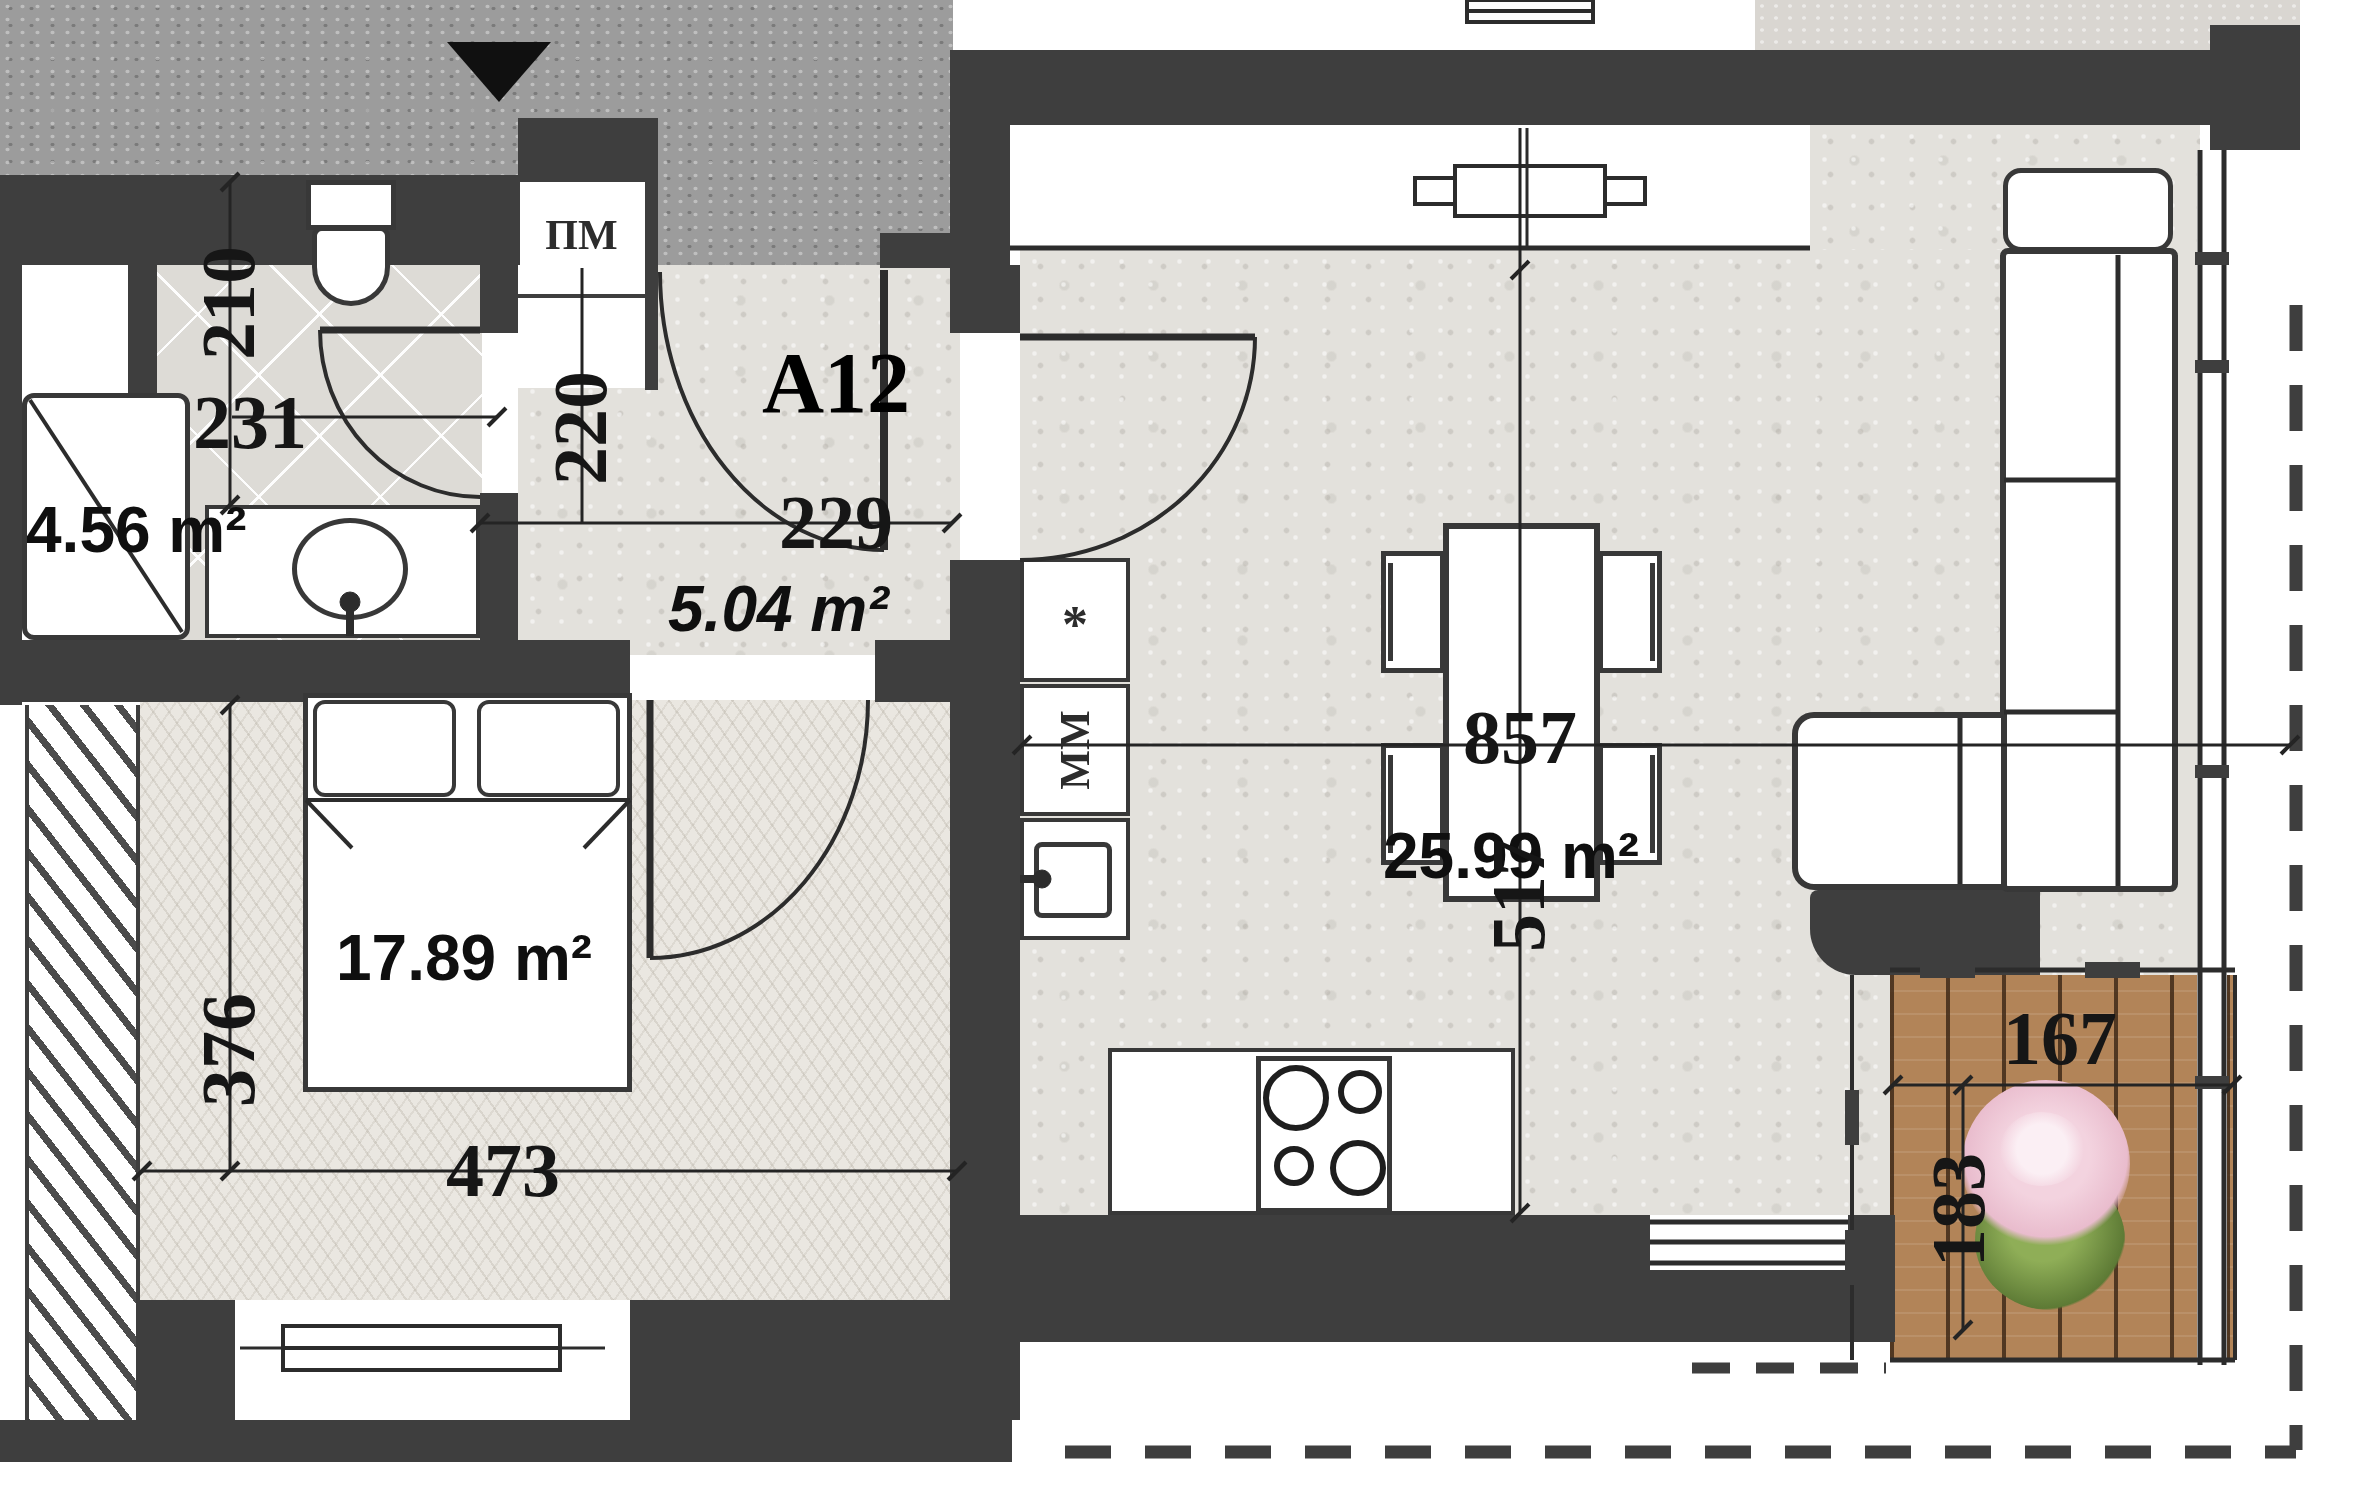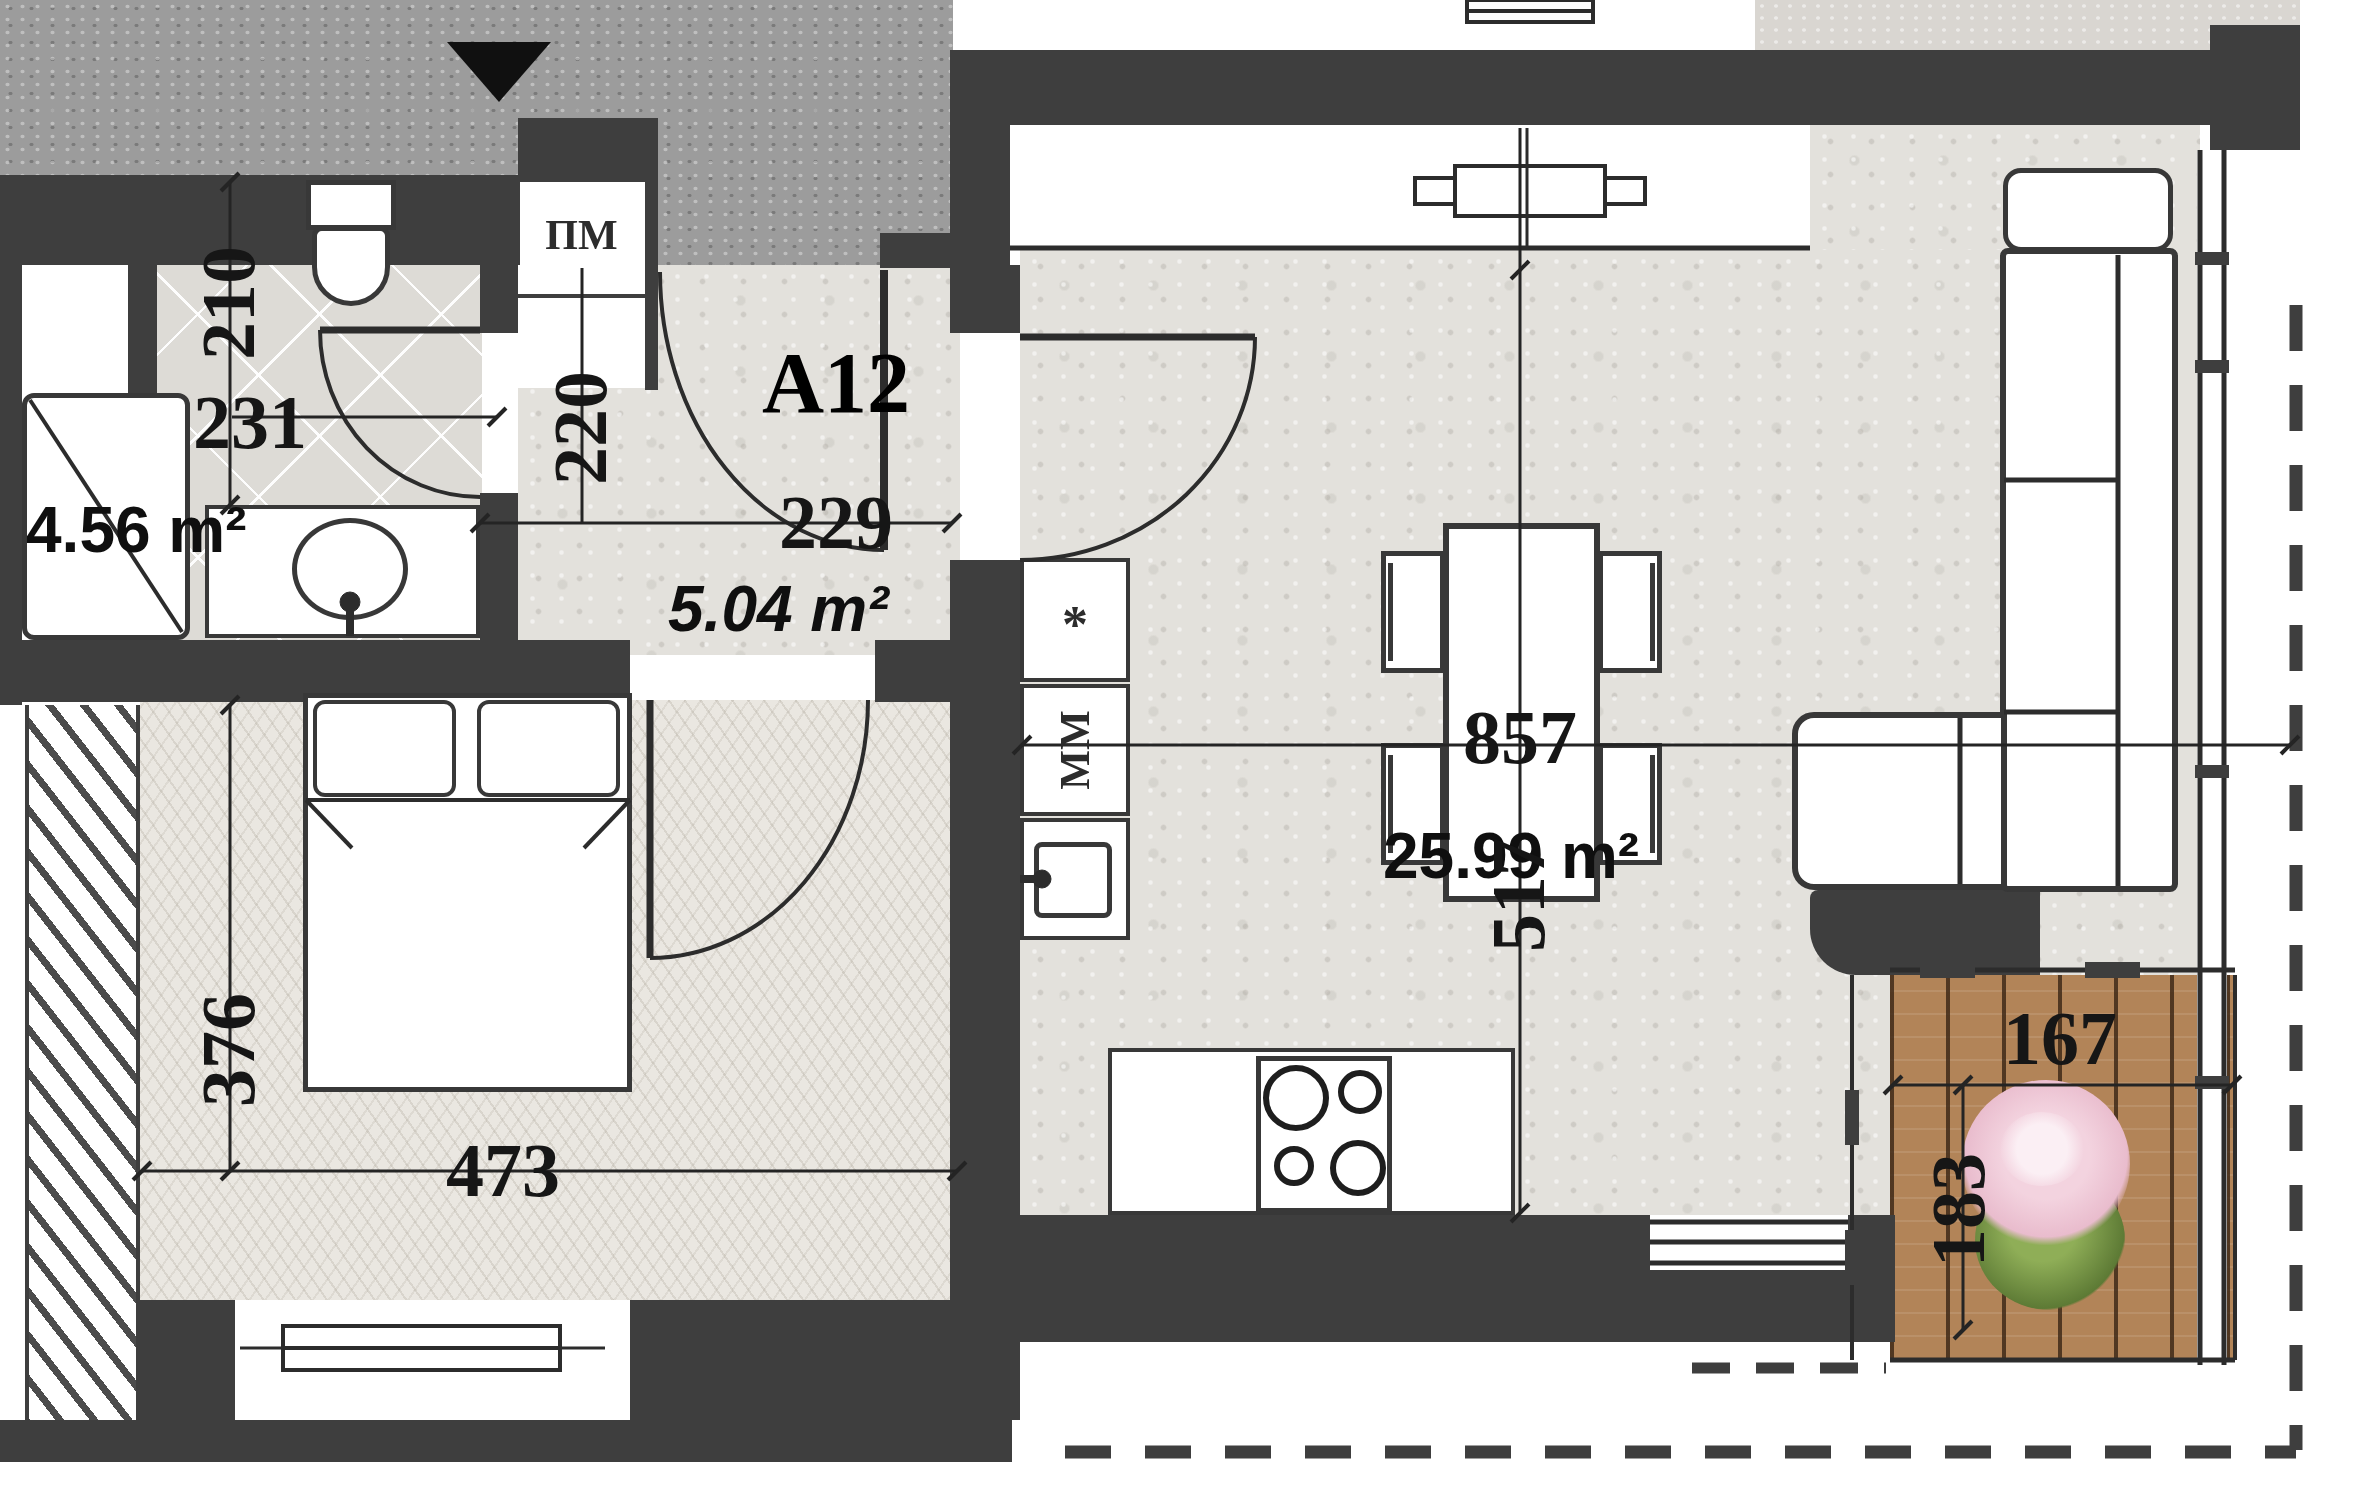--- a/index.html
+++ b/index.html
@@ -267,20 +267,21 @@
           <line x1="2223" y1="1094" x2="2241" y2="1076"></line>
         <line x1="1954" y1="1094" x2="1972" y2="1076"></line>
           <line x1="1954" y1="1339" x2="1972" y2="1321"></line>
       </g>
     </g>
   </svg>
 
   <div class="code-label" style="left:762px;top:340px;">A12</div>
   <div class="area-label" style="left:668px;top:577px;font-style:italic;">5.04 m²</div>
   <div class="area-label" style="left:26px;top:498px;">4.56 m²</div>
+  <div class="area-label" style="left:336px;top:926px;">17.89 m²</div>
   <div class="area-label" style="left:1383px;top:824px;">25.99 m²</div>
 
   <div class="fixture-label" style="left:518px;top:205px;width:127px;height:60px;">ПМ</div>
   <div class="fixture-label v" style="left:1024px;top:710px;width:102px;height:80px;">ММ</div>
   <div class="fixture-label" style="left:1020px;top:595px;width:110px;height:60px;font-size:52px;">*</div>
 
   <div class="dim v" style="left:153px;top:268px;width:150px;height:70px;">210</div>
   <div class="dim" style="left:175px;top:387px;width:150px;height:70px;">231</div>
   <div class="dim v" style="left:505px;top:393px;width:150px;height:70px;">220</div>
   <div class="dim" style="left:761px;top:487px;width:150px;height:70px;">229</div>

